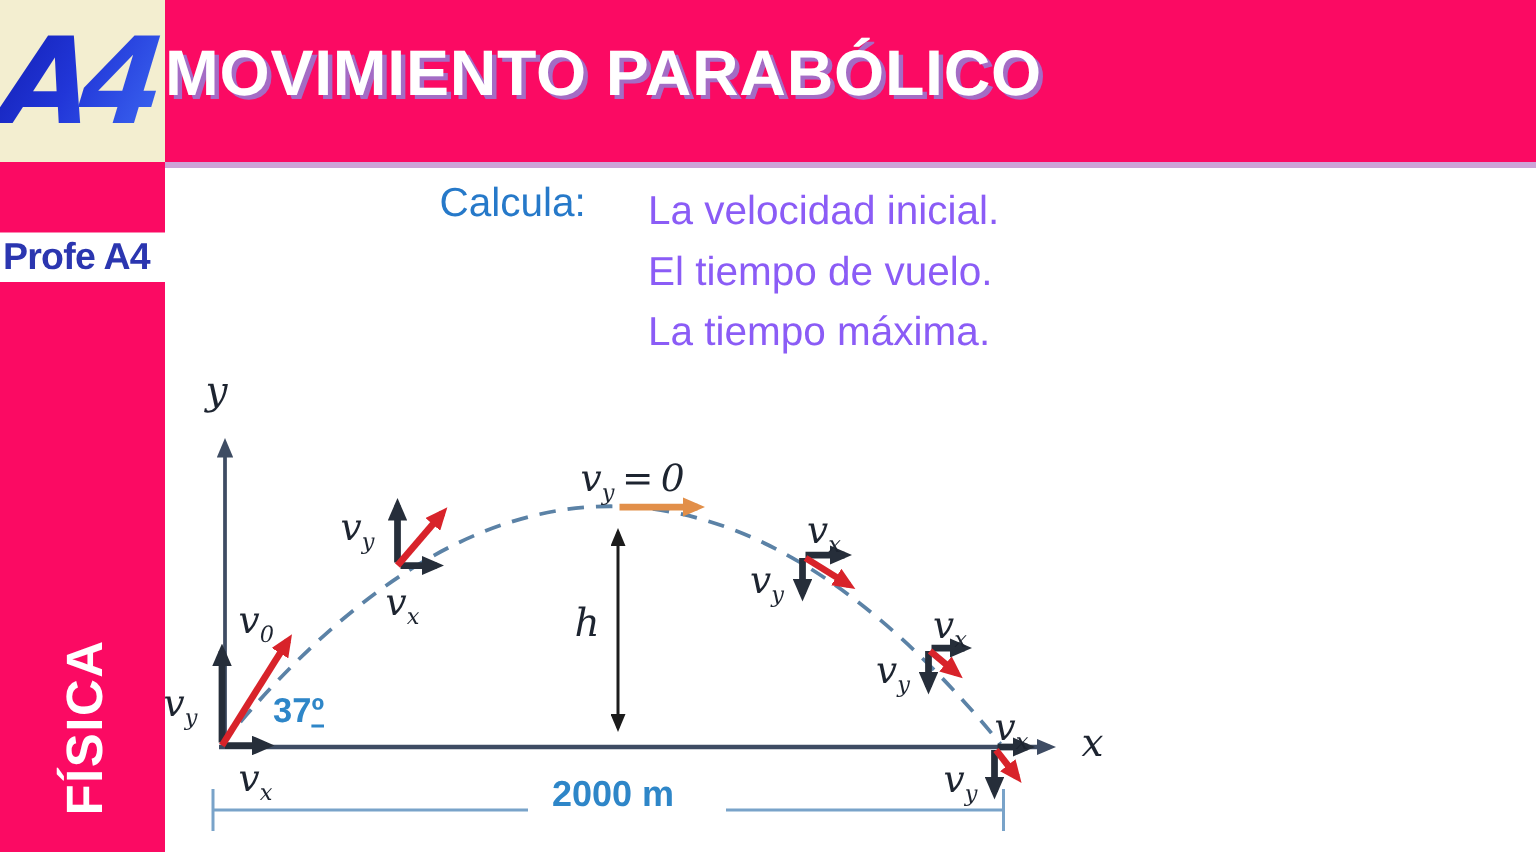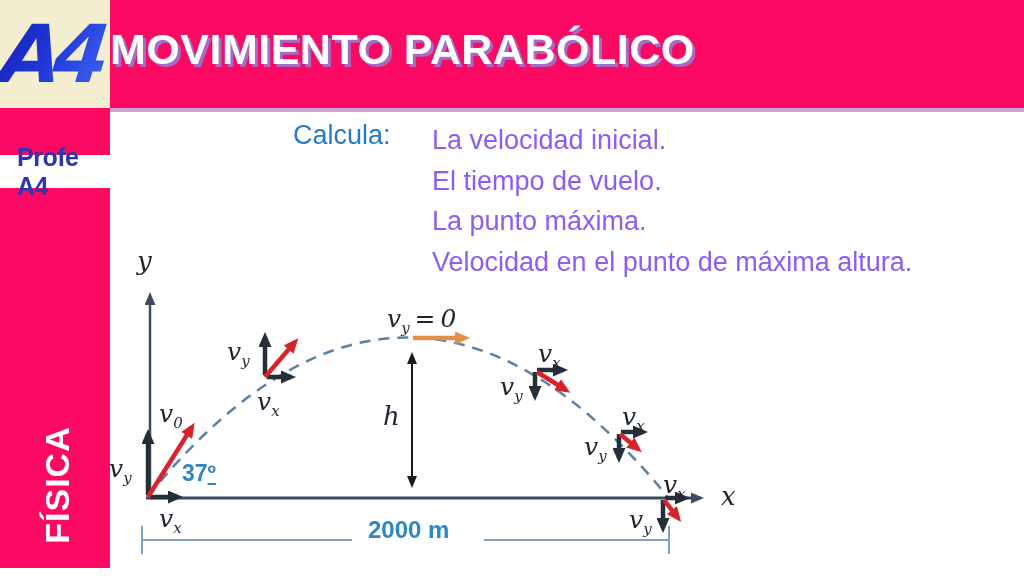--- a/index.html
+++ b/index.html
@@ -26,21 +26,21 @@
     font-size:80px; letter-spacing:-9px; transform:skewX(-6deg); padding-right:8px;
     background:linear-gradient(115deg,#131fb4 0%, #2136d8 45%, #3e6af3 100%);
     -webkit-background-clip:text; background-clip:text; color:transparent;
   }
   
   .sidebar { position:absolute; left:0; top:108px; width:110px; height:460px; background:#fb0a63; z-index:1; }
   .brand-strip {
     position:absolute; left:0; top:155px; width:113px; height:33px; background:#ffffff;
     display:flex; align-items:center; z-index:2;
   }
-  .brand-text { font-size:25px; font-weight:bold; color:#2b36b0; padding-left:17px; letter-spacing:-0.5px; }
+  .brand-text { font-size:25px; font-weight:bold; color:#2b36b0; padding-left:2px; letter-spacing:-0.5px; }
   .subject {
     position:absolute; left:-13px; top:463px; width:140px; height:44px;
     transform:rotate(-90deg); display:flex; align-items:center; justify-content:center;
     font-size:34px; font-weight:bold; letter-spacing:1px; color:#ffffff; z-index:2;
   }
   
   .calcula-label { position:absolute; left:293px; top:120px; font-size:27px; color:#2679c9; z-index:4; }
   .calcula-items { position:absolute; left:432px; top:120px; font-size:27px; color:#8b5cf6; line-height:40.7px; z-index:4; }
   
   .diagram-svg { position:absolute; left:0; top:0; width:1024px; height:576px; z-index:3; }
@@ -75,22 +75,21 @@
   <div class="sidebar"></div>
   <div class="brand-strip">
     <span class="brand-text">Profe A4</span>
   </div>
   <div class="subject">FÍSICA</div>
 
   <div class="calcula-label">Calcula:</div>
   <div class="calcula-items">
     <div>La velocidad inicial.</div>
     <div>El tiempo de vuelo.</div>
-    <div>La punto máxima.</div>
-    <div>Velocidad en el punto de máxima altura.</div>
+    <div>La tiempo máxima.</div>
   </div>
 
   <svg class="diagram-svg" viewBox="0 0 1024 576">
     <defs>
       <marker id="mB" markerUnits="userSpaceOnUse" markerWidth="15" markerHeight="13" refX="10" refY="6.5" orient="auto">
           <path d="M0 0L15 6.5L0 13Z" fill="#262e3a"></path>
         </marker>
       <marker id="mR" markerUnits="userSpaceOnUse" markerWidth="15" markerHeight="13" refX="10" refY="6.5" orient="auto">
           <path d="M0 0L15 6.5L0 13Z" fill="#d8232a"></path>
         </marker>

